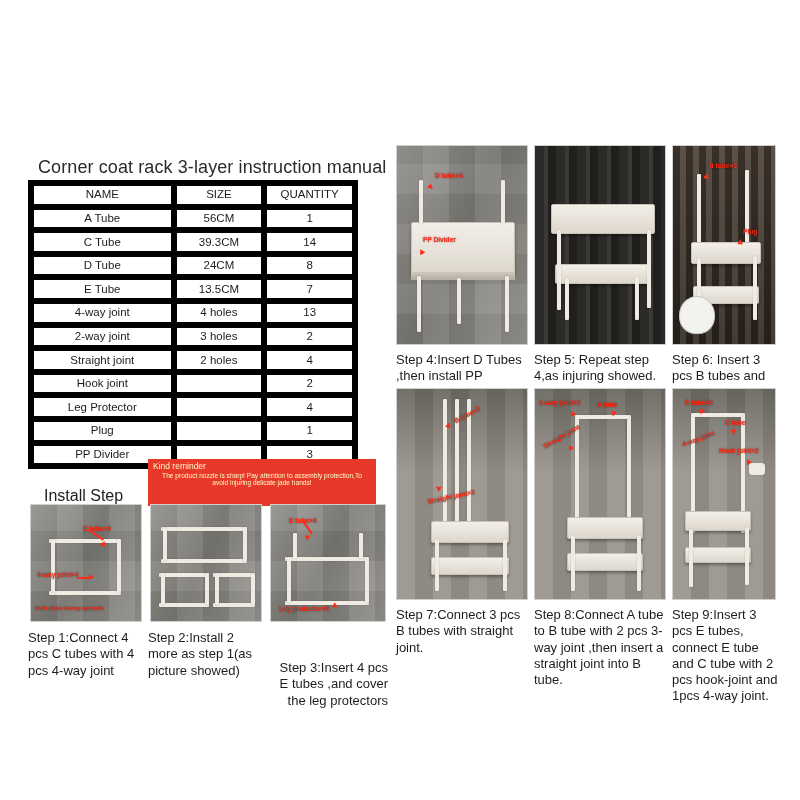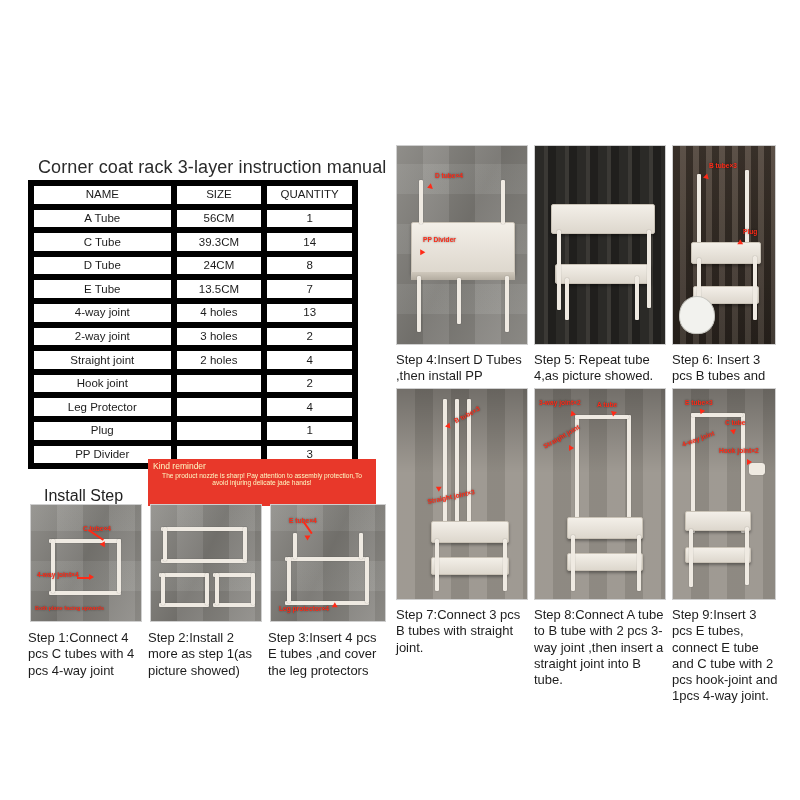--- a/index.html
+++ b/index.html
@@ -286,21 +286,21 @@
     <div class="tube v" style="left:16px; top:52px; height:46px;"></div>
     <div class="tube v" style="left:94px; top:52px; height:46px;"></div>
     <div class="tube v" style="left:22px; top:28px; height:26px;"></div>
     <div class="tube v" style="left:88px; top:28px; height:26px;"></div>
     <div class="ann sm" style="left:18px; top:12px;">E tube×4</div>
     <div class="aline" style="left:30px; top:22px; width:14px; transform:rotate(55deg);"></div>
     <div class="arrow" style="left:34px; top:30px; transform:rotate(90deg);"></div>
     <div class="ann sm" style="left:8px; top:100px;">Leg protector×4</div>
     <div class="arrow" style="left:62px; top:98px; transform:rotate(30deg);"></div>
   </div>
-  <div class="cap" style="left:268px; top:630px; width:120px;">Step 3:Insert 4 pcs E tubes ,and cover the leg protectors</div>
+  <div class="cap" style="left:268px; top:660px; width:120px;text-align:right;">Step 3:Insert 4 pcs E tubes ,and cover the leg protectors</div>
 
   <div class="photo tex-tile" style="left:396px; top:145px; width:132px; height:200px;">
     <div class="shelf" style="left:14px; top:76px; width:104px; height:52px;"></div>
     <div class="shelf-side" style="left:14px; top:126px; width:104px; height:8px;"></div>
     <div class="tube v" style="left:20px; top:130px; height:56px;"></div>
     <div class="tube v" style="left:108px; top:130px; height:56px;"></div>
     <div class="tube v" style="left:60px; top:132px; height:46px;"></div>
     <div class="tube v" style="left:22px; top:34px; height:44px;"></div>
     <div class="tube v" style="left:104px; top:34px; height:44px;"></div>
     <div class="ann sm" style="left:38px; top:26px;">D tube×4</div>
@@ -311,21 +311,21 @@
   <div class="cap" style="left:396px; top:352px; width:130px;">Step 4:Insert D Tubes ,then install PP divider.</div>
 
   <div class="photo tex-dark" style="left:534px; top:145px; width:132px; height:200px;">
     <div class="shelf" style="left:16px; top:58px; width:104px; height:30px;"></div>
     <div class="shelf" style="left:20px; top:118px; width:96px; height:20px;"></div>
     <div class="tube v" style="left:22px; top:84px; height:80px;"></div>
     <div class="tube v" style="left:112px; top:84px; height:78px;"></div>
     <div class="tube v" style="left:30px; top:132px; height:42px;"></div>
     <div class="tube v" style="left:100px; top:130px; height:44px;"></div>
   </div>
-  <div class="cap" style="left:534px; top:352px; width:130px;">Step 5: Repeat tube 4,as picture showed.</div>
+  <div class="cap" style="left:534px; top:352px; width:130px;">Step 5: Repeat step 4,as injuring showed.</div>
 
   <div class="photo tex-wood" style="left:672px; top:145px; width:104px; height:200px;">
     <div class="tube v" style="left:24px; top:28px; height:70px;"></div>
     <div class="tube v" style="left:72px; top:24px; height:74px;"></div>
     <div class="shelf" style="left:18px; top:96px; width:70px; height:22px;"></div>
     <div class="shelf" style="left:20px; top:140px; width:66px; height:18px;"></div>
     <div class="tube v" style="left:24px; top:112px; height:66px;"></div>
     <div class="tube v" style="left:80px; top:110px; height:64px;"></div>
     <div class="toilet" style="left:6px; top:150px; width:36px; height:38px;"></div>
     <div class="ann sm" style="left:36px; top:16px;">B tube×3</div>

